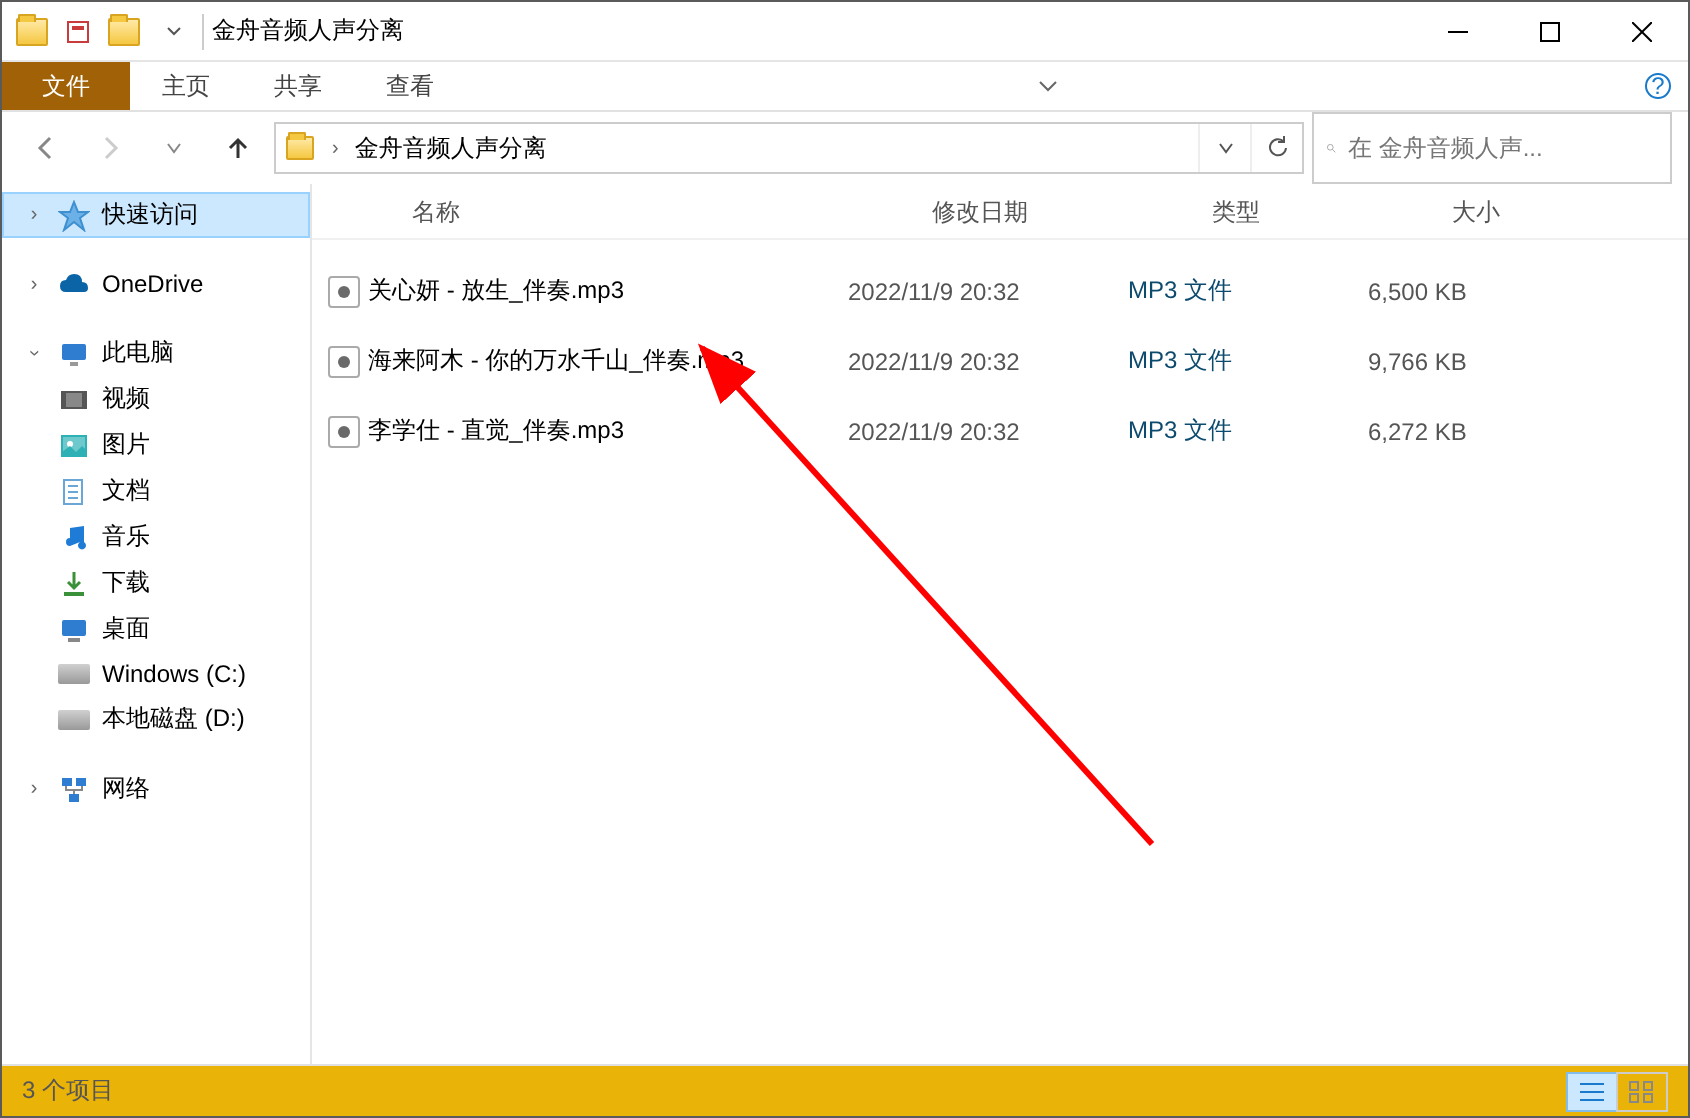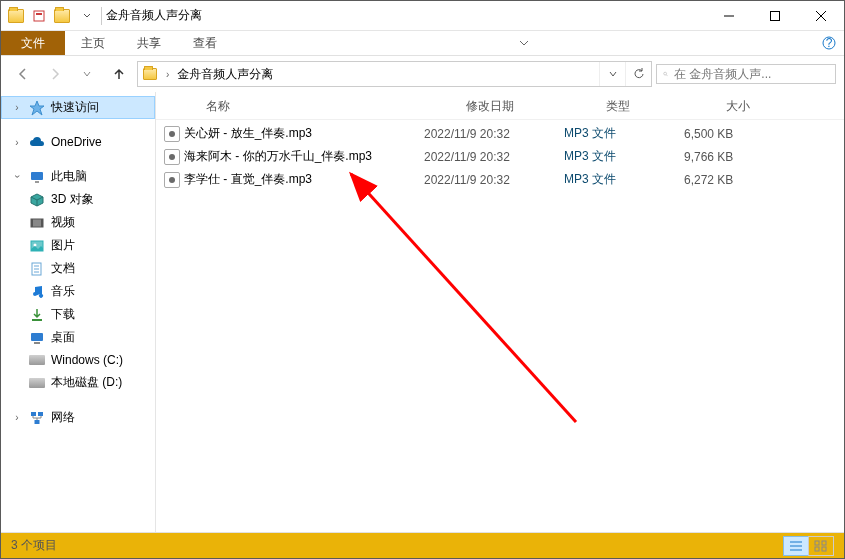--- a/index.html
+++ b/index.html
@@ -26,21 +26,21 @@
     
     .navbar { height:36px; display:flex; align-items:center; padding:4px 8px; gap:4px; background:#fff;}
     .nav-arrow { width:28px; height:28px; display:flex; align-items:center; justify-content:center; color:#999; border-radius:2px;}
     .nav-arrow.enabled { color:#333;}
     .addr-box { flex:1; height:26px; border:1px solid #ccc; display:flex; align-items:center; background:#fff;}
     .addr-icon { width:24px; display:flex; align-items:center; justify-content:center;}
     .addr-seg { padding:0 4px; display:flex; align-items:center; gap:4px; height:100%; color:#000;}
     .addr-seg .chev { color:#666; font-size:10px;}
     .addr-actions { margin-left:auto; display:flex;}
     .addr-btn { width:26px; height:24px; display:flex; align-items:center; justify-content:center; color:#555; border-left:1px solid #eee;}
-    .search-box { width:180px; height:20px; border:1px solid #ccc; display:flex; align-items:center; padding:0 6px; color:#777; gap:6px;}
+    .search-box { width:180px; height:36px; border:1px solid #ccc; display:flex; align-items:center; padding:0 6px; color:#777; gap:6px;}
     .search-box input { border:none; outline:none; flex:1; color:#777; font-size:12px;}
     
     
     .body-area { display:flex; height: calc(100% - 30px - 25px - 36px - 26px); }
     
     
     .sidebar { width:155px; border-right:1px solid #e5e5e5; overflow:auto; padding-top:4px;}
     .nav-item { display:flex; align-items:center; gap:6px; padding:3px 2px 3px 10px; cursor:pointer; position:relative;}
     .nav-item.selected { background:#cce8ff; border:1px solid #99d1ff; padding:2px 1px 2px 9px;}
     .nav-item .exp { width:12px; color:#666; font-size:10px; display:flex; justify-content:center;}
@@ -56,21 +56,21 @@
     .ico-drive { background:linear-gradient(#d0d0d0,#999); border-radius:1px;}
     
     
     .content { flex:1; display:flex; flex-direction:column; position:relative;}
     .columns { display:flex; padding:6px 8px 4px 8px; color:#555; border-bottom:1px solid #f0f0f0;}
     .col-name { flex: 0 0 260px; margin-left: 42px;}
     .col-date { flex: 0 0 140px;}
     .col-type { flex: 0 0 120px;}
     .col-size { flex: 0 0 100px;}
     .rows { padding:2px 8px;}
-    .row { display:flex; align-items:center; padding:3px 0; cursor:pointer;}
+    .row { display:flex; align-items:center; padding:3px 0; cursor:pointer;margin-top:12px;}
     .file-icon { width:16px; height:16px; margin-right:4px; border:1px solid #aaa; border-radius:2px; background:#fff; display:flex; align-items:center; justify-content:center;}
     .file-icon::after { content:""; width:6px; height:6px; border-radius:50%; background:#6a6a6a;}
     .cell-name { flex:0 0 260px; display:flex; align-items:center; color:#000;}
     .cell-date { flex:0 0 140px; color:#555;}
     .cell-type { flex:0 0 120px; color:#0c4a6e;}
     .cell-size { flex:0 0 100px; color:#555; text-align:left;}
     
     
     .arrow-overlay { position:absolute; left:0; top:0; width:100%; height:100%; pointer-events:none;}
     
@@ -222,29 +222,20 @@
     <div class="nav-group-gap"></div>
     <div class="nav-item">
       <span class="exp" style="transform:rotate(90deg);">›</span>
       <span class="icon">
           <svg width="16" height="16" viewBox="0 0 16 16">
             <rect class="ico-pc" x="2" y="3" width="12" height="8" rx="1"></rect>
             <rect x="6" y="12" width="4" height="2" fill="#999"></rect>
           </svg>
         </span>
       <span>此电脑</span>
-    </div>
-    <div class="nav-item child">
-      <span class="icon">
-          <svg width="16" height="16" viewBox="0 0 16 16">
-            <path class="ico-3d" d="M8 2 L14 5 L14 11 L8 14 L2 11 L2 5 Z" stroke="#26736f" fill="#3aa6a0"></path>
-            <path d="M2 5 L8 8 L14 5 M8 8 L8 14" stroke="#26736f" fill="none"></path>
-          </svg>
-        </span>
-      <span>3D 对象</span>
     </div>
     <div class="nav-item child">
       <span class="icon">
           <svg width="16" height="16" viewBox="0 0 16 16">
             <rect x="2" y="4" width="12" height="8" fill="#888" stroke="#555"></rect>
             <rect x="2" y="4" width="2" height="8" fill="#555"></rect>
             <rect x="12" y="4" width="2" height="8" fill="#555"></rect>
           </svg>
         </span>
       <span>视频</span>

